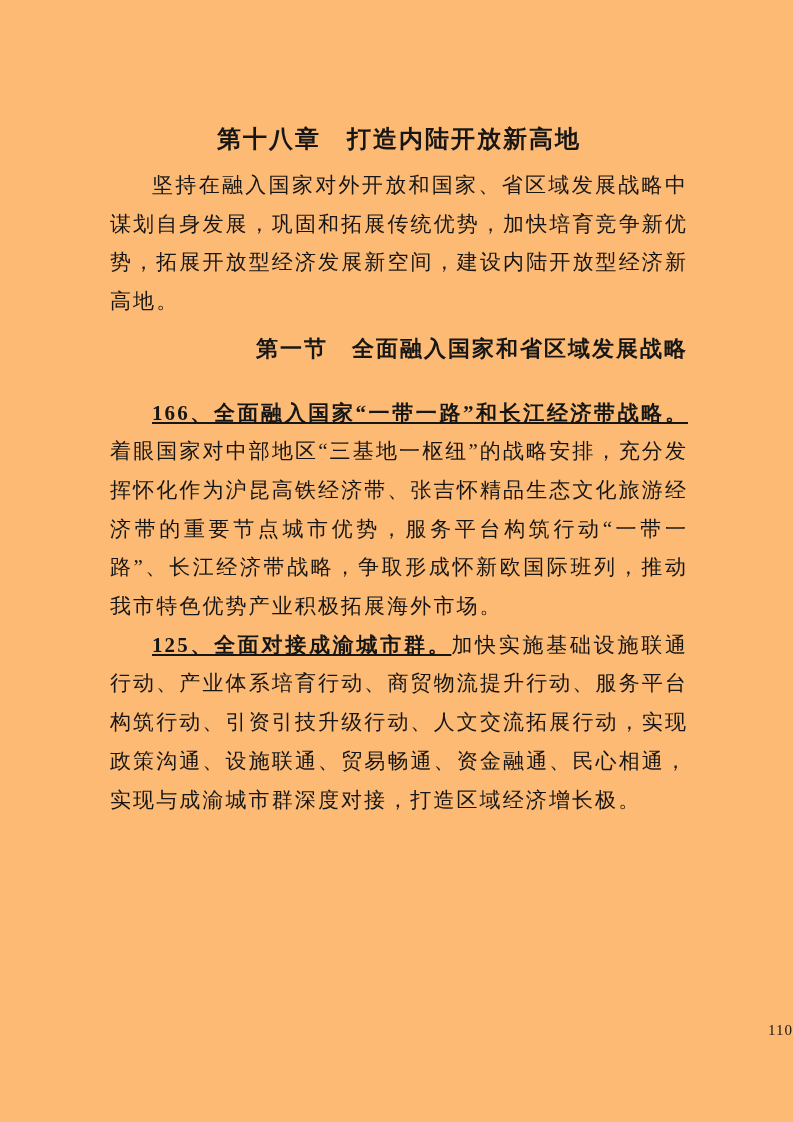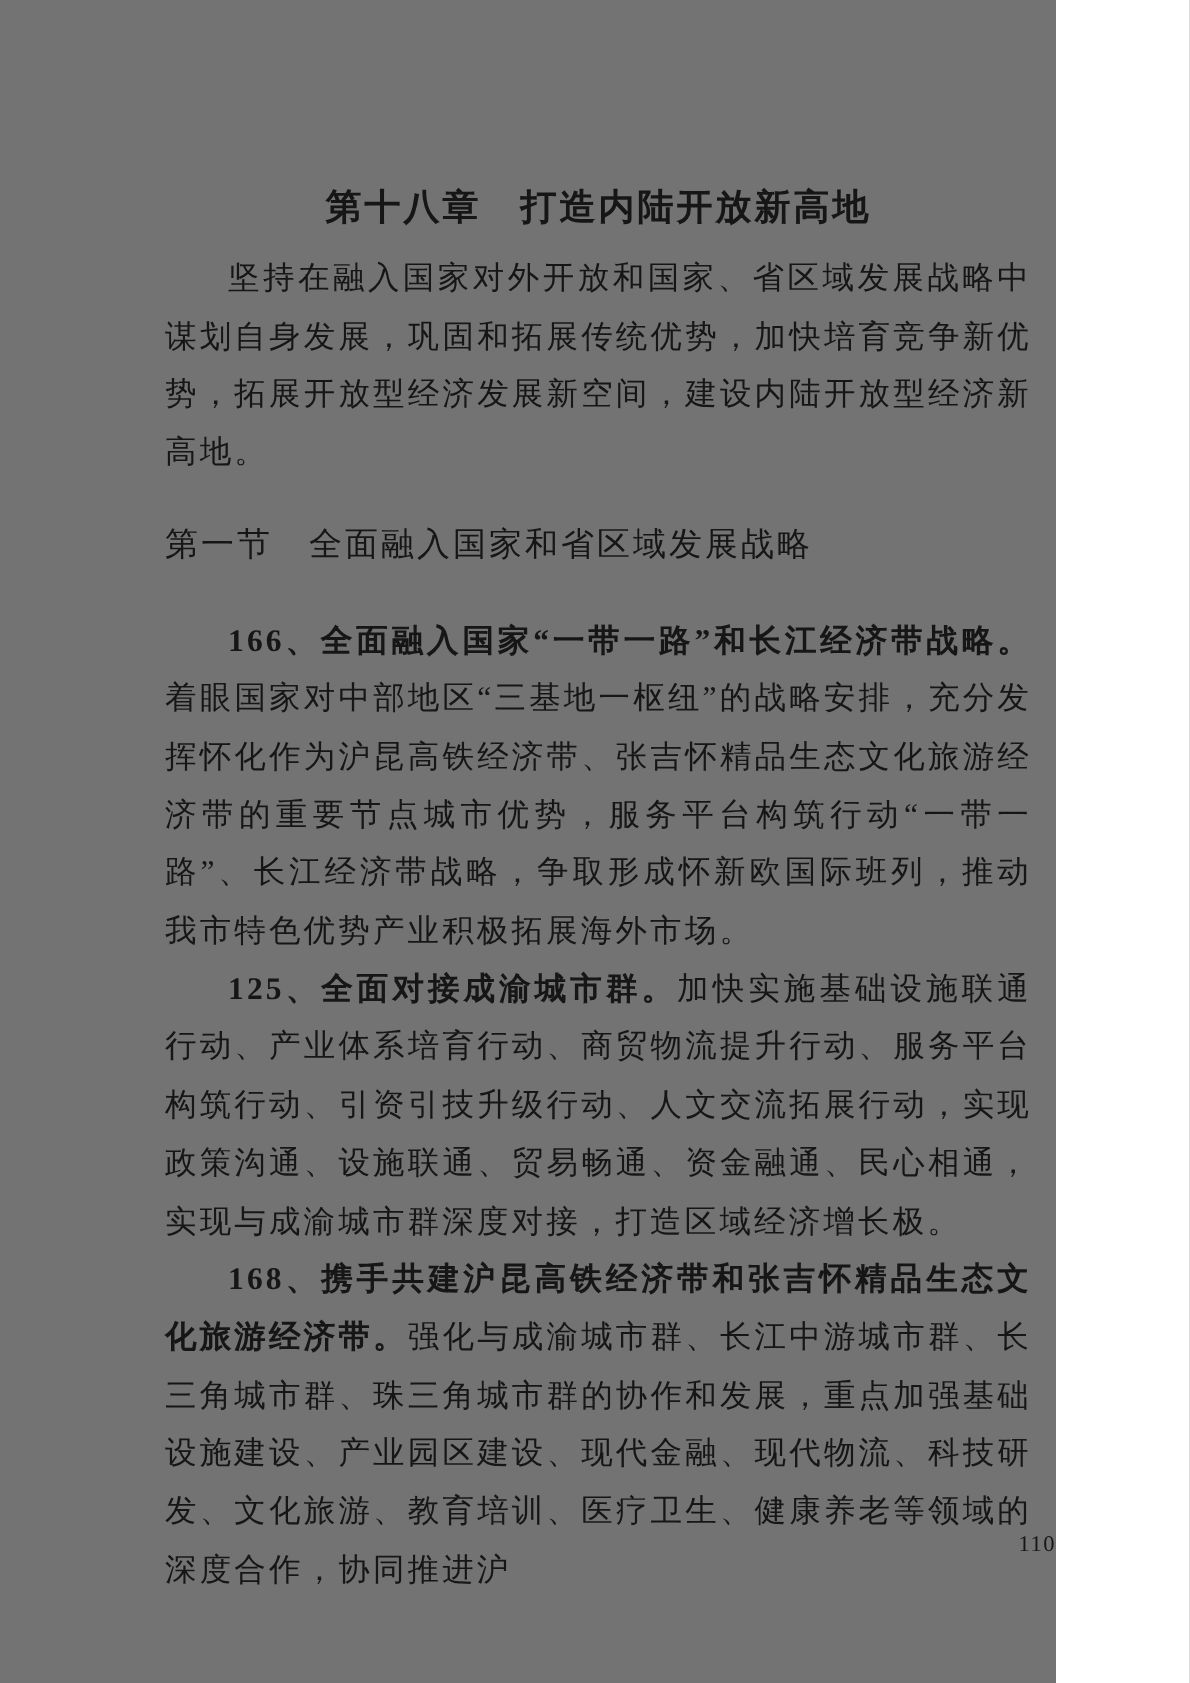--- a/index.html
+++ b/index.html
@@ -1,64 +1,65 @@
 <!DOCTYPE html>
 <html lang="zh"><head>
 <meta charset="utf-8">
 <style>
   html,body{margin:0;padding:0;background:#ffffff;}
   .page{
     position:relative;
-    width:704px;height:1122px;
-    background:#737373;
+    width:793px;height:1122px;
+    background:#fdba74;
     color:#161616;
     font-family:"Liberation Serif","DejaVu Serif",serif;
     overflow:hidden;
   }
   .text-col{
     position:absolute;
     left:110px;top:0;
     width:578px;
   }
   h1.chapter-title{
     margin:121px 0 0 0;
     font-family:"Liberation Sans","DejaVu Sans",sans-serif;
     font-size:24px;
     line-height:36px;
     font-weight:700;
     text-align:center;
     letter-spacing:2px;
     white-space:nowrap;
   }
   h2.section-title{
-    margin:23px 0 0 0;
+    margin:9px 0 0 0;
     font-size:22px;
     line-height:38.7px;
-    font-weight:400;
-    text-align:left;
+    font-weight:700;
+    text-align:right;
     letter-spacing:2px;
     white-space:nowrap;
   }
   p.body-para{
     margin:0;
     font-size:21px;
     line-height:38.7px;
     letter-spacing:2.1px;
     text-align:justify;
     text-justify:inter-ideograph;
     text-indent:42px;
   }
   p.intro{
     margin-top:9px;
   }
   p.first-item{
     margin-top:25px;
   }
   .lead{
     font-weight:700;
+    text-decoration:underline;
   }
   .page-number{
     position:absolute;
     left:0;right:0;
     top:1022px;
     text-align:right;
     font-size:15px;
     letter-spacing:1px;
   }
 </style>
@@ -71,18 +72,17 @@
     <h1 class="chapter-title">第十八章　打造内陆开放新高地</h1>
 
     <p class="body-para intro">坚持在融入国家对外开放和国家、省区域发展战略中谋划自身发展，巩固和拓展传统优势，加快培育竞争新优势，拓展开放型经济发展新空间，建设内陆开放型经济新高地。</p>
 
     <h2 class="section-title">第一节　全面融入国家和省区域发展战略</h2>
 
     <p class="body-para first-item"><span class="lead">166、全面融入国家“一带一路”和长江经济带战略。</span><span>着眼国家对中部地区“三基地一枢纽”的战略安排，充分发挥怀化作为沪昆高铁经济带、张吉怀精品生态文化旅游经济带的重要节点城市优势，服务平台构筑行动“一带一路”、长江经济带战略，争取形成怀新欧国际班列，推动我市特色优势产业积极拓展海外市场。</span></p>
 
     <p class="body-para"><span class="lead">125、全面对接成渝城市群。</span><span>加快实施基础设施联通行动、产业体系培育行动、商贸物流提升行动、服务平台构筑行动、引资引技升级行动、人文交流拓展行动，实现政策沟通、设施联通、贸易畅通、资金融通、民心相通，实现与成渝城市群深度对接，打造区域经济增长极。</span></p>
 
-    <p class="body-para"><span class="lead">168、携手共建沪昆高铁经济带和张吉怀精品生态文化旅游经济带。</span><span>强化与成渝城市群、长江中游城市群、长三角城市群、珠三角城市群的协作和发展，重点加强基础设施建设、产业园区建设、现代金融、现代物流、科技研发、文化旅游、教育培训、医疗卫生、健康养老等领域的深度合作，协同推进沪</span></p>
 
   </div>
 
   <div class="page-number">110</div>
 </div>
 
 </body></html>

